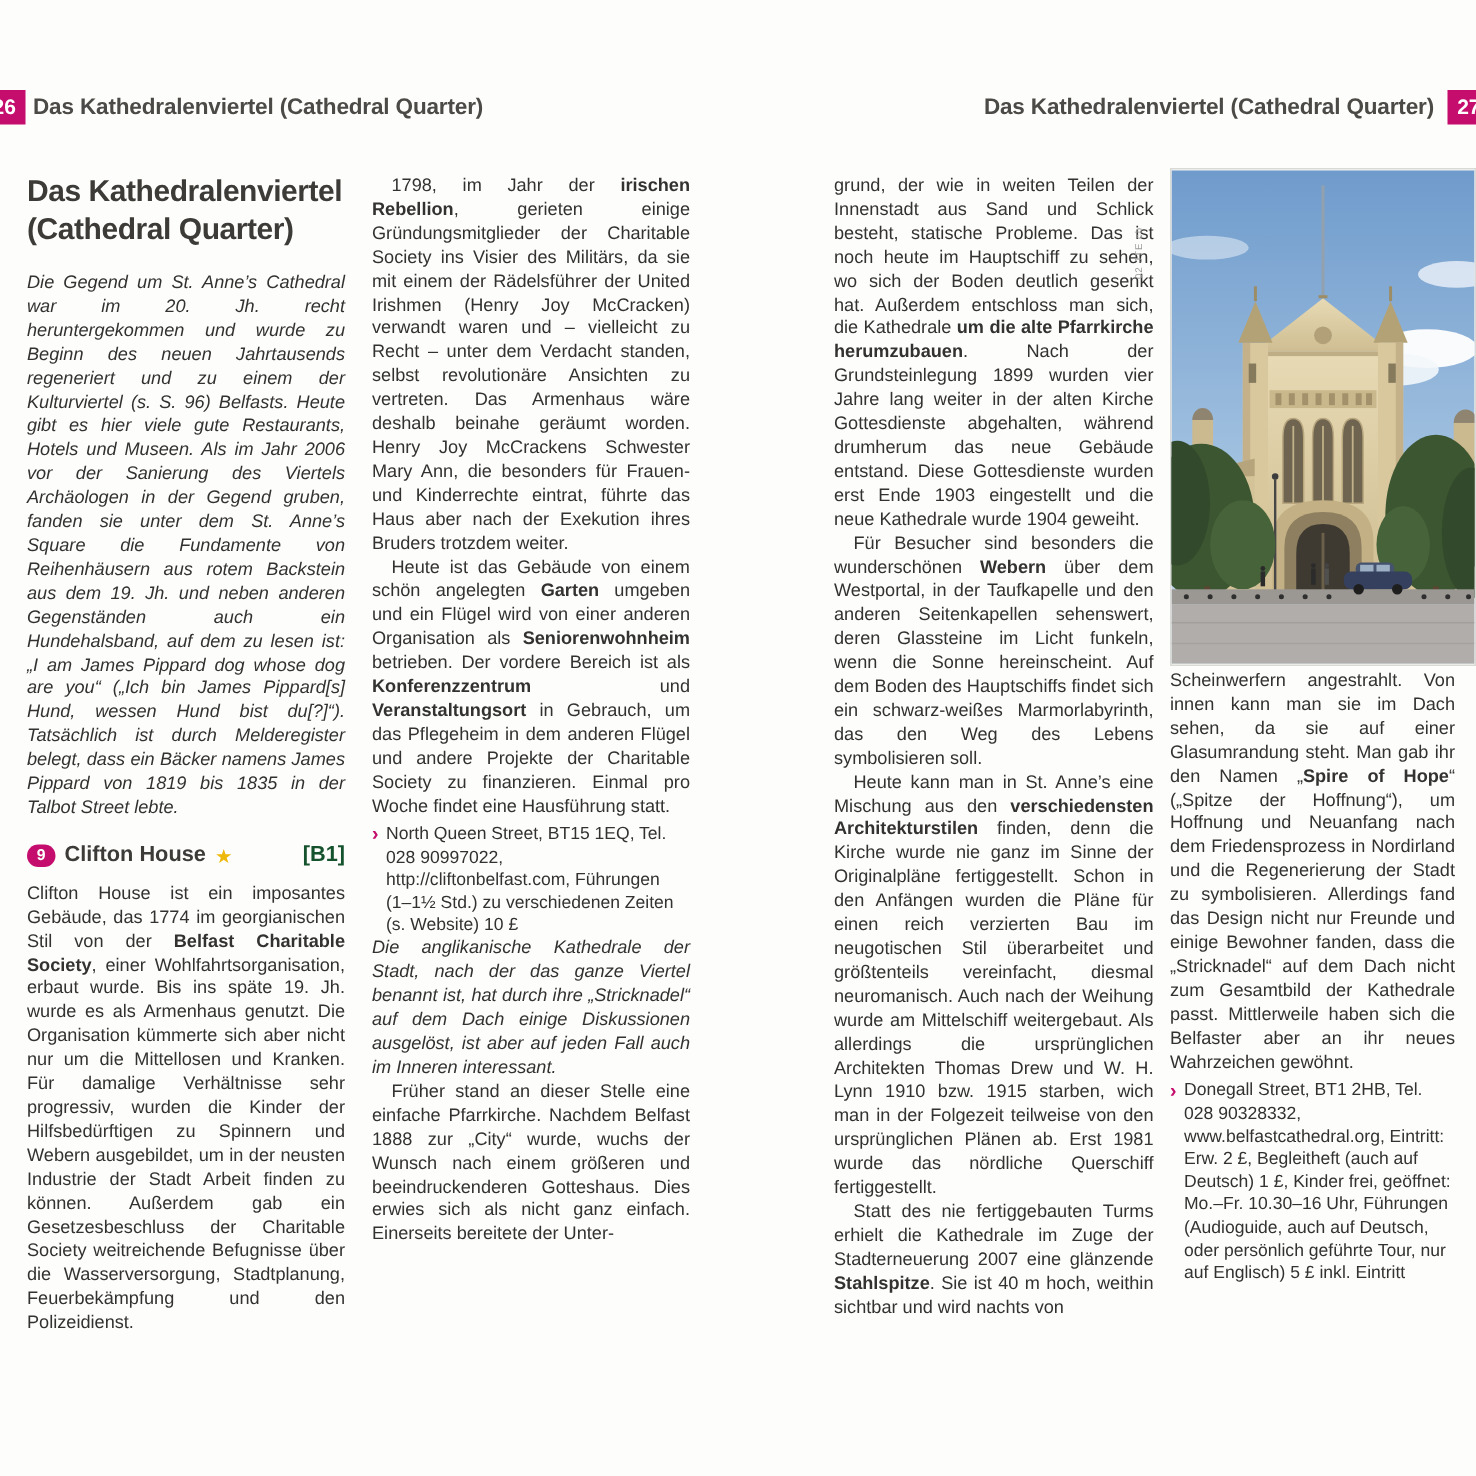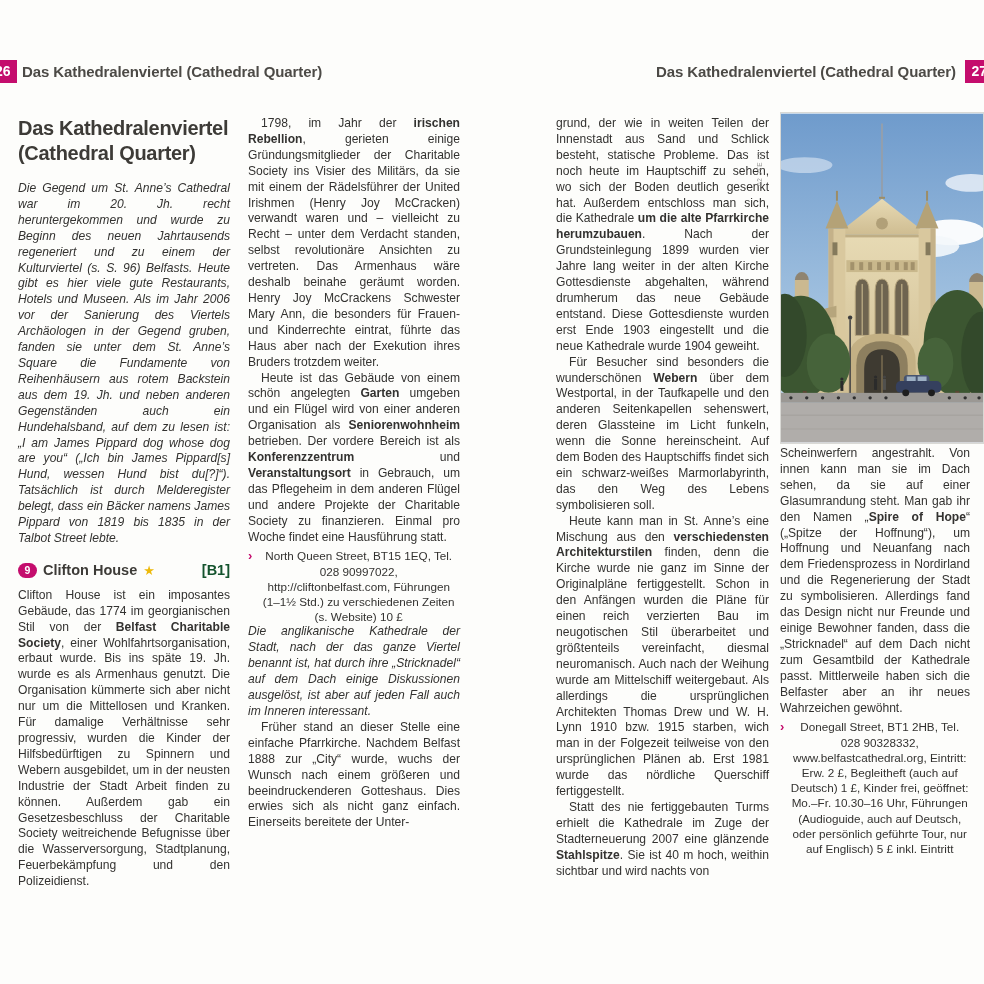--- a/index.html
+++ b/index.html
@@ -39,21 +39,21 @@
     background:var(--accent);color:#fff;border-radius:9px;
     min-width:13px;height:15px;padding:0 3px;
     display:inline-flex;align-items:center;justify-content:center;
     font-size:10.5px;font-weight:bold;flex:0 0 auto;
   }
   .stars{color:var(--star);font-size:13px;letter-spacing:1px;white-space:nowrap;}
   .grid-ref{margin-left:auto;font-weight:bold;color:#14532d;}
   
   .info{display:flex;gap:5px;margin-top:3px;}
   .info .arrow{color:var(--accent);font-weight:bold;font-size:13px;line-height:15px;flex:0 0 auto;}
-  .info .txt{font-size:11.7px;line-height:15.2px;text-align:center;}
+  .info .txt{font-size:11.7px;line-height:15.2px;text-align:left;}
   
   .photo-wrap{position:absolute;left:780px;top:112px;width:204px;height:332px;}
   .photo-wrap svg{display:block;border:1px solid #d9d9d5;box-sizing:border-box;}
   .photo-credit{
     position:absolute;left:756px;top:116px;height:70px;
     writing-mode:vertical-rl;transform:rotate(180deg);
     font-size:6.5px;letter-spacing:0.6px;color:#9a9a98;
   }
   
   .caption{margin-top:24px;font-family:"Liberation Serif","DejaVu Serif",serif;font-style:italic;

